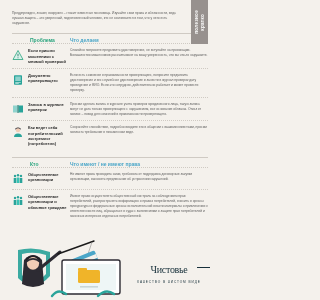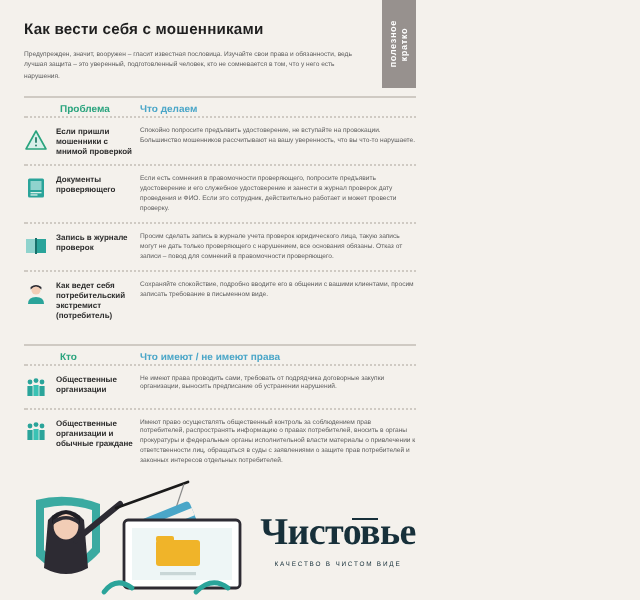--- a/index.html
+++ b/index.html
@@ -55,21 +55,21 @@
   
   .ico{width:12px;height:12px;display:block;}
 
   
   .illo{position:absolute;left:0;bottom:0;width:220px;height:62px;}
   .logo{
     position:absolute;right:10px;bottom:16px;text-align:center;width:82px;
   }
   .logo-word{
     font-family:"Liberation Serif","DejaVu Serif",serif;
-    font-size:19px;font-weight:700;color:#17303a;line-height:1;
+    font-size:10px;font-weight:400;color:#17303a;line-height:1;
     letter-spacing:-0.3px;
   }
   .logo-tag{
     font-size:3.2px;letter-spacing:0.9px;color:#17303a;
     margin-top:3px;font-weight:400;
   }
   .logo-bar{
     width:13px;height:1px;background:#17303a;
     position:absolute;top:2px;left:46px;
   }
@@ -77,21 +77,20 @@
 </head>
 <body>
 
 <div class="page">
 
   <div class="header">
     <div class="badge">
       <span class="badge-txt">полезное
 кратко</span>
     </div>
-    <h2 class="subtitle">Как вести себя с мошенниками</h2>
     <p class="intro">Предупрежден, значит, вооружен – гласит известная пословица. Изучайте свои права и обязанности, ведь лучшая защита – это уверенный, подготовленный человек, кто не сомневается в том, что у него есть нарушения.</p>
   </div>
 
   <div class="section">
     <div class="thead">
       <div class="th-a">Проблема</div>
       <div class="th-b">Что делаем</div>
     </div>
 
     <div class="row">

